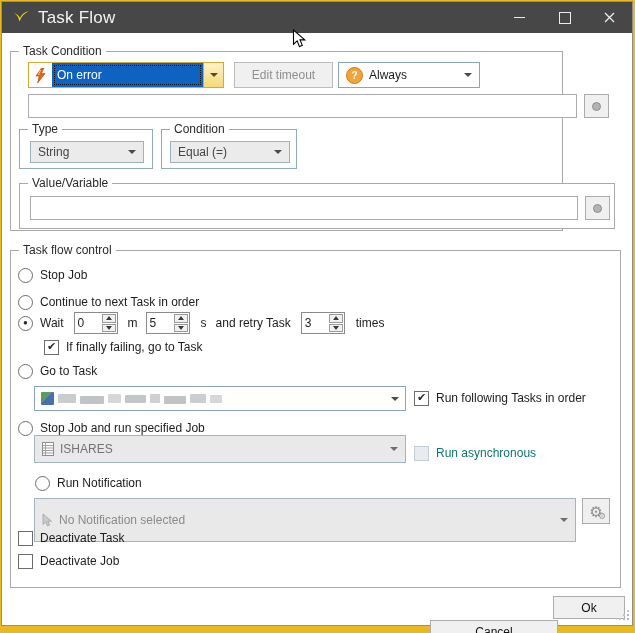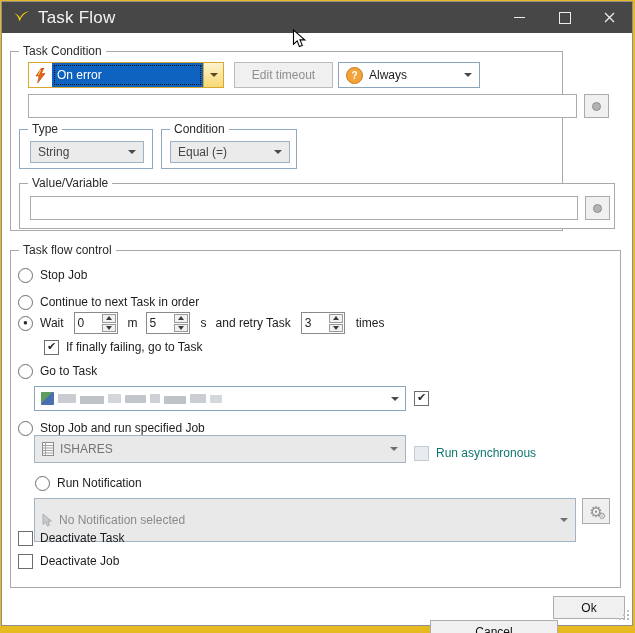--- a/index.html
+++ b/index.html
@@ -232,20 +232,21 @@
       <i style="width:16px;height:9px;background:#cacdd2;margin-top:-1px"></i>
       <i style="width:12px;height:8px;background:#d5d8db;margin-top:1px"></i>
     </span>
     <i class="tri arr"></i>
   </div>
 
   <div class="opt" style="left:403px;top:139px">
     <span class="chk">
         <span class="mark">✔</span>
       </span>
+    <span class="lbl">Run following Tasks in order</span>
   </div>
 
   <div class="opt" style="left:7px;top:169px">
     <span class="radio">
         <span class="dot"></span>
       </span>
     <span class="lbl">Stop Job and run specified Job</span>
   </div>
 
   <div class="abs cmb dis2" style="left:23px;top:184px;width:372px;height:28px;color:#737373">

